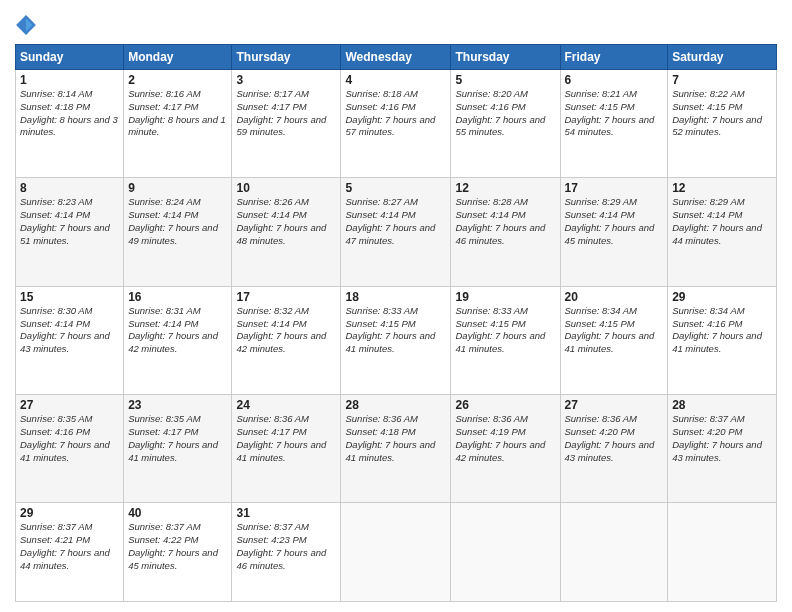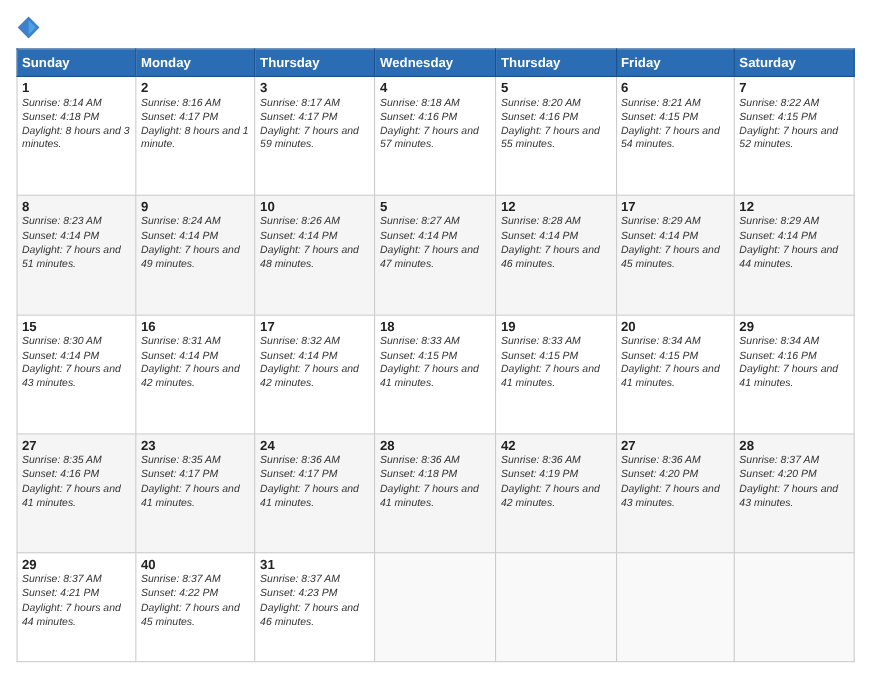--- a/index.html
+++ b/index.html
@@ -241,21 +241,21 @@
           </td>
           <td>
             <span class="day-number">24</span>
             <div class="day-info">Sunrise: 8:36 AM<br>Sunset: 4:17 PM<br>Daylight: 7 hours and 41 minutes.</div>
           </td>
           <td>
             <span class="day-number">28</span>
             <div class="day-info">Sunrise: 8:36 AM<br>Sunset: 4:18 PM<br>Daylight: 7 hours and 41 minutes.</div>
           </td>
           <td>
-            <span class="day-number">42</span>
+            <span class="day-number">26</span>
             <div class="day-info">Sunrise: 8:36 AM<br>Sunset: 4:19 PM<br>Daylight: 7 hours and 42 minutes.</div>
           </td>
           <td>
             <span class="day-number">27</span>
             <div class="day-info">Sunrise: 8:36 AM<br>Sunset: 4:20 PM<br>Daylight: 7 hours and 43 minutes.</div>
           </td>
           <td>
             <span class="day-number">28</span>
             <div class="day-info">Sunrise: 8:37 AM<br>Sunset: 4:20 PM<br>Daylight: 7 hours and 43 minutes.</div>
           </td>

